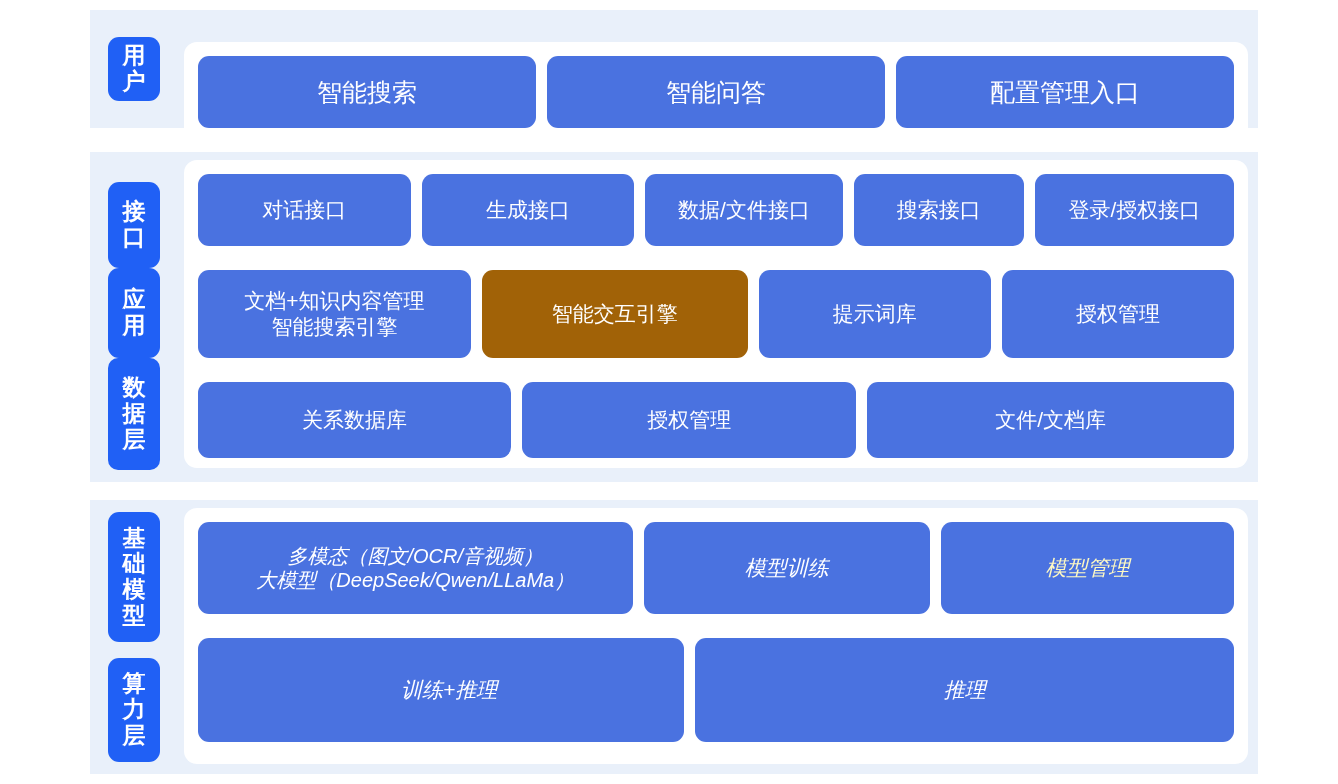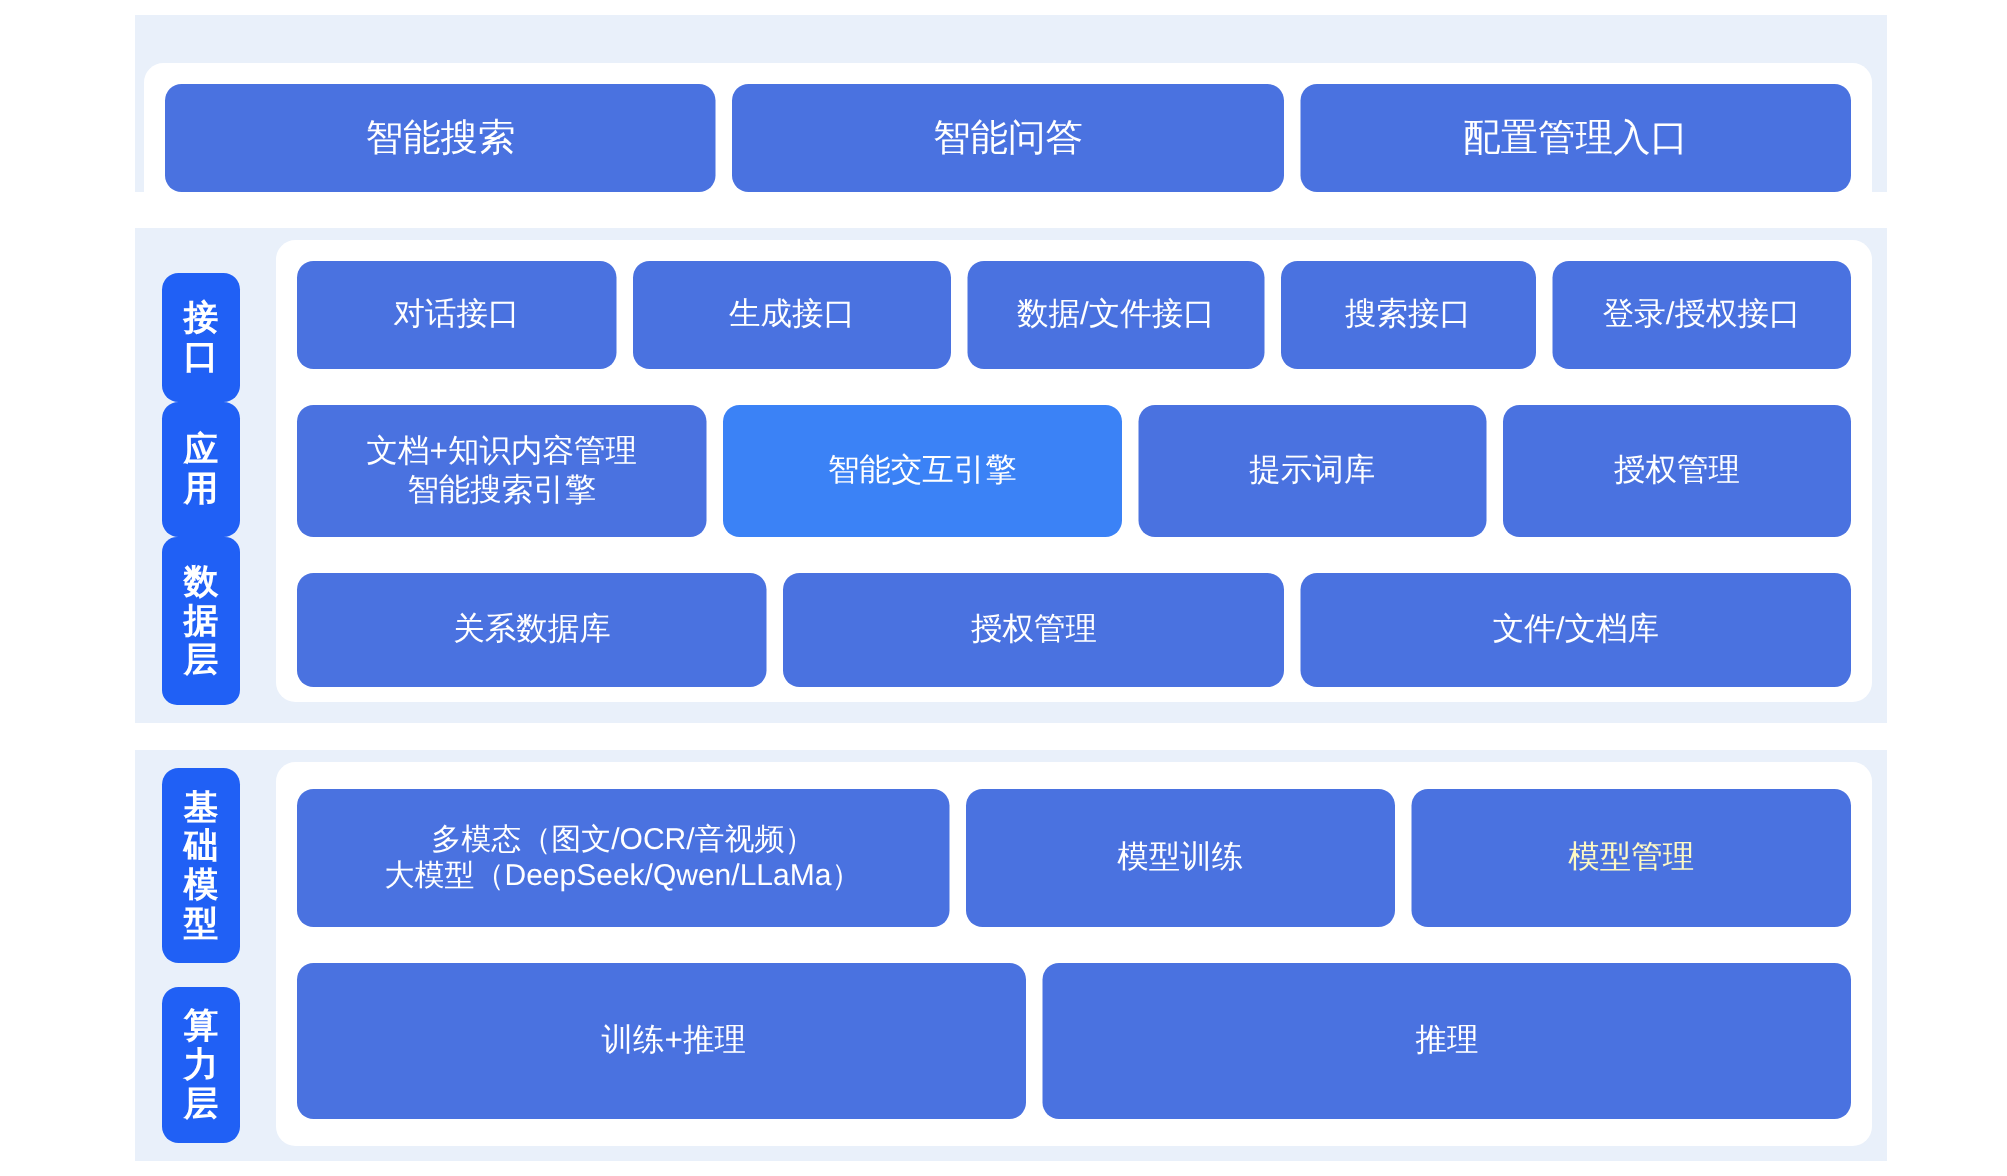--- a/index.html
+++ b/index.html
@@ -122,30 +122,35 @@
 
   #sec-mid .row-api .box  { height: 72px; }
   #sec-mid .row-app .box  { height: 88px; }
   #sec-mid .row-data .box { height: 76px; }
 
   
   #sec-base { top: 500px; height: 274px; }
   #sec-base .label-col { justify-content: space-between; padding: 12px 0 12px 0; }
   #sec-base .vlabel.lab-fm  { height: 130px; }
   #sec-base .vlabel.lab-cmp { height: 104px; }
-  #sec-base .card { height: 256px; padding: 14px 14px; justify-content: center; }
+  #sec-base .card { height: 256px; padding: 14px 14px; justify-content: flex-start; font-style: italic; }
   #sec-base .row-fm  .box { height: 92px; }
   #sec-base .row-cmp .box { height: 104px; }
 </style>
 </head>
 <body>
 
 <div id="canvas" style="background: rgb(255, 255, 255);">
 
   <div class="section" id="sec-user" style="background: rgb(233, 240, 250);">
+    <div class="label-col">
+      <div class="vlabel lab-user" style="background: rgb(32, 96, 245); color: rgb(255, 255, 255);">
+        <span>用户</span>
+      </div>
+    </div>
     <div class="card" style="background: rgb(255, 255, 255);">
       <div class="row row-user">
         <div class="box" style="flex: 1 1 0px; background: rgb(74, 114, 224); color: rgb(255, 255, 255);">智能搜索</div>
         <div class="box" style="flex: 1 1 0px; background: rgb(74, 114, 224); color: rgb(255, 255, 255);">智能问答</div>
         <div class="box" style="flex: 1 1 0px; background: rgb(74, 114, 224); color: rgb(255, 255, 255);">配置管理入口</div>
       </div>
     </div>
   </div>
 
   <div class="section" id="sec-mid" style="background: rgb(233, 240, 250);">
@@ -166,21 +171,21 @@
         <div class="box small" style="flex: 1.02 1 0px; background: rgb(74, 114, 224); color: rgb(255, 255, 255);">对话接口</div>
         <div class="box small" style="flex: 1.02 1 0px; background: rgb(74, 114, 224); color: rgb(255, 255, 255);">生成接口</div>
         <div class="box small" style="flex: 0.94 1 0px; background: rgb(74, 114, 224); color: rgb(255, 255, 255);">数据/文件接口</div>
         <div class="box small" style="flex: 0.8 1 0px; background: rgb(74, 114, 224); color: rgb(255, 255, 255);">搜索接口</div>
         <div class="box small" style="flex: 0.95 1 0px; background: rgb(74, 114, 224); color: rgb(255, 255, 255);">登录/授权接口</div>
       </div>
 
       <div class="row row-app">
         <div class="box small" style="flex: 1.07 1 0px; background: rgb(74, 114, 224); color: rgb(255, 255, 255);">文档+知识内容管理
 智能搜索引擎</div>
-        <div class="box small" style="flex: 1.04 1 0px; background: #3b82f6; color: rgb(255, 255, 255);">智能交互引擎</div>
+        <div class="box small" style="flex: 1.04 1 0px; background: #a16207; color: rgb(255, 255, 255);">智能交互引擎</div>
         <div class="box small" style="flex: 0.9 1 0px; background: rgb(74, 114, 224); color: rgb(255, 255, 255);">提示词库</div>
         <div class="box small" style="flex: 0.9 1 0px; background: rgb(74, 114, 224); color: rgb(255, 255, 255);">授权管理</div>
       </div>
 
       <div class="row row-data">
         <div class="box small" style="flex: 1 1 0px; background: rgb(74, 114, 224); color: rgb(255, 255, 255);">关系数据库</div>
         <div class="box small" style="flex: 1.07 1 0px; background: rgb(74, 114, 224); color: rgb(255, 255, 255);">授权管理</div>
         <div class="box small" style="flex: 1.18 1 0px; background: rgb(74, 114, 224); color: rgb(255, 255, 255);">文件/文档库</div>
       </div>
 

